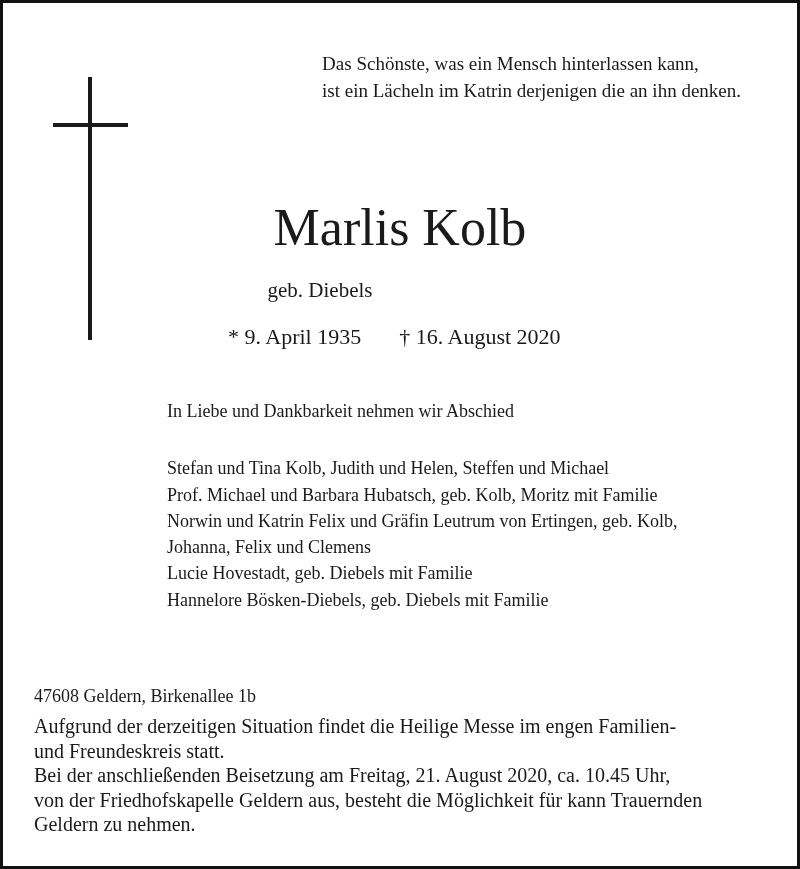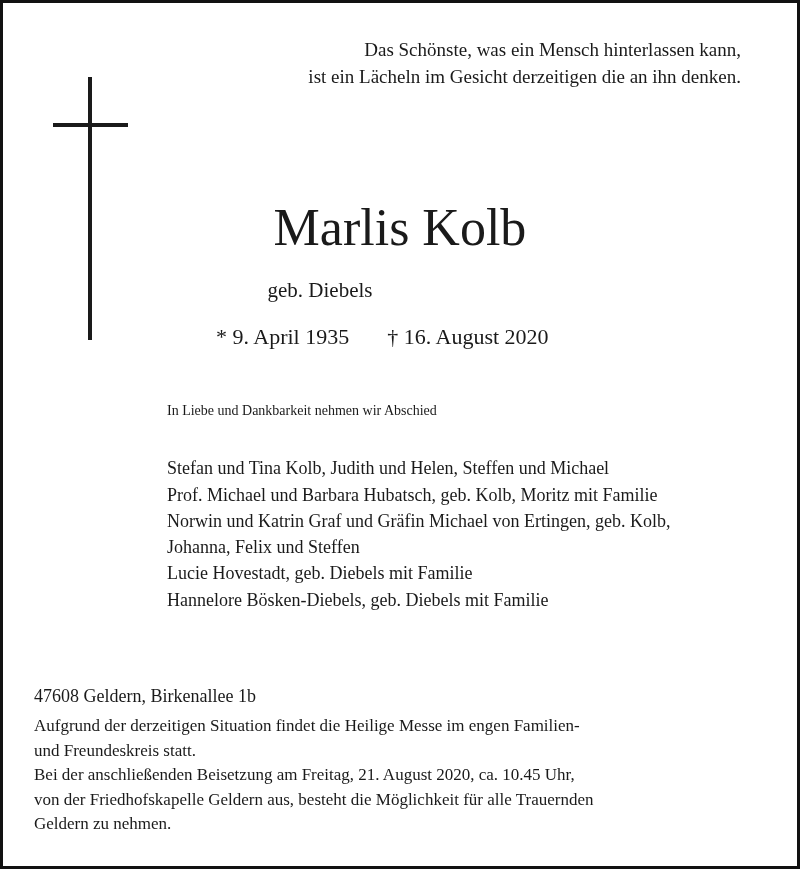--- a/index.html
+++ b/index.html
@@ -34,22 +34,22 @@
       position: absolute;
       left: 53px;
       top: 123px;
       width: 75px;
       height: 4px;
       background: #1a1a1a;
     }
     .motto {
       position: absolute;
       right: 59px;
-      top: 36px;
-      text-align: right;
+      top: 50px;
+      text-align: left;
       font-size: 19px;
       line-height: 27px;
     }
     .name {
       position: absolute;
       left: 0;
       width: 800px;
       top: 196px;
       text-align: center;
       font-size: 52px;
@@ -62,34 +62,34 @@
       position: absolute;
       left: 0;
       width: 640px;
       top: 276px;
       text-align: center;
       font-size: 21px;
       line-height: 28px;
     }
     .dates {
       position: absolute;
-      left: 216px;
+      left: 228px;
       top: 322px;
       font-size: 22px;
       line-height: 30px;
       white-space: pre;
       text-align: right;
     }
     .dates .born { display: inline-block; }
     .dates .died { display: inline-block; margin-left: 38px; }
     .farewell {
       position: absolute;
       left: 167px;
       top: 398px;
-      font-size: 14px;
+      font-size: 18px;
       line-height: 26px;
     }
     .mourners {
       position: absolute;
       left: 167px;
       top: 455px;
       font-size: 18px;
       line-height: 26.5px;
     }
     .mourner { display: block; white-space: nowrap; }
@@ -99,60 +99,60 @@
       left: 34px;
       top: 665px;
       font-size: 18px;
       line-height: 26px;
       margin-top: 18px;
     }
     .notice {
       position: absolute;
       left: 34px;
       top: 714px;
-      font-size: 17px;
+      font-size: 20px;
       line-height: 24.5px;
     }
     .notice .line { display: block; white-space: nowrap; }
   </style>
 </head>
 <body>
 
 <div class="frame"></div>
 
 <div>
   <div class="cross-vertical"></div>
   <div class="cross-horizontal"></div>
 </div>
 
 <div class="motto">
   <div>Das Schönste, was ein Mensch hinterlassen kann,</div>
-  <div>ist ein Lächeln im Gesicht derzeitigen die an ihn denken.</div>
+  <div>ist ein Lächeln im Katrin derjenigen die an ihn denken.</div>
 </div>
 
 <div class="name">
   <span>Marlis Kolb</span>
 </div>
 
 <div class="maiden">geb. Diebels</div>
 
 <div class="dates"><span class="born">* 9. April 1935</span><span class="died">† 16. August 2020</span></div>
 
 <div class="farewell">In Liebe und Dankbarkeit nehmen wir Abschied</div>
 
 <div class="mourners">
   <span class="mourner">Stefan und Tina Kolb, Judith und Helen, Steffen und Michael</span>
   <span class="mourner">Prof. Michael und Barbara Hubatsch, geb. Kolb, Moritz mit Familie</span>
-  <span class="mourner">Norwin und Katrin Graf und Gräfin Michael von Ertingen, geb. Kolb,</span>
-  <span class="mourner-cont">Johanna, Felix und Steffen</span>
+  <span class="mourner">Norwin und Katrin Felix und Gräfin Leutrum von Ertingen, geb. Kolb,</span>
+  <span class="mourner-cont">Johanna, Felix und Clemens</span>
   <span class="mourner">Lucie Hovestadt, geb. Diebels mit Familie</span>
   <span class="mourner">Hannelore Bösken-Diebels, geb. Diebels mit Familie</span>
 </div>
 
 <div class="address">47608 Geldern, Birkenallee 1b</div>
 
 <div class="notice">
   <span class="line">Aufgrund der derzeitigen Situation findet die Heilige Messe im engen Familien-</span>
   <span class="line">und Freundeskreis statt.</span>
   <span class="line">Bei der anschließenden Beisetzung am Freitag, 21. August 2020, ca. 10.45 Uhr,</span>
-  <span class="line">von der Friedhofskapelle Geldern aus, besteht die Möglichkeit für alle Trauernden</span>
+  <span class="line">von der Friedhofskapelle Geldern aus, besteht die Möglichkeit für kann Trauernden</span>
   <span class="line">Geldern zu nehmen.</span>
 </div>
 
 </body></html>

